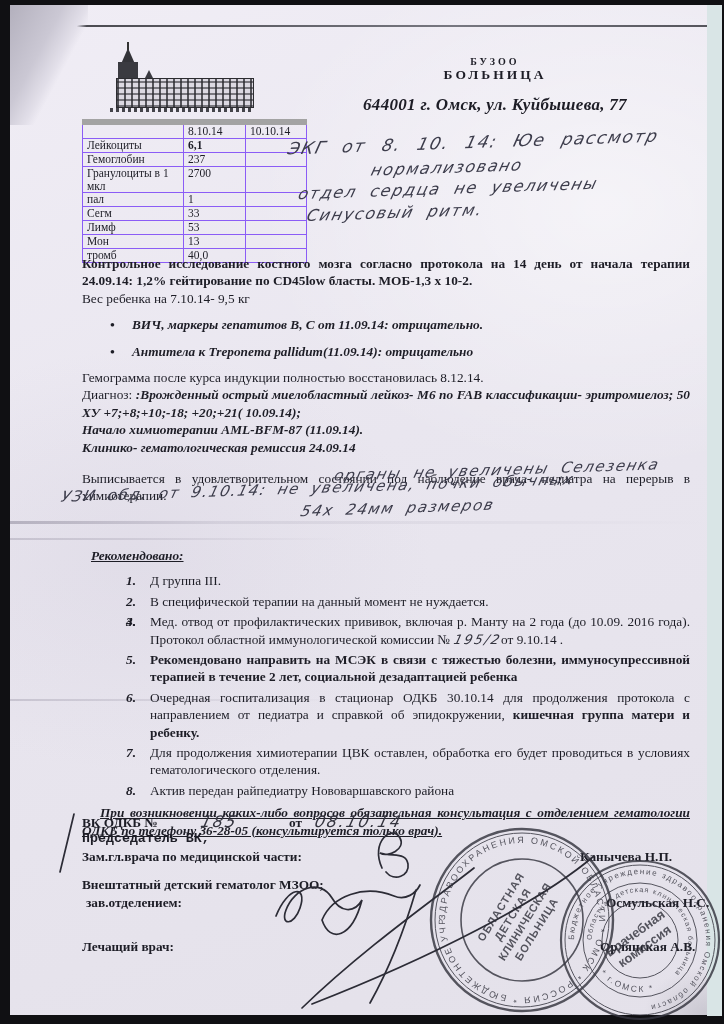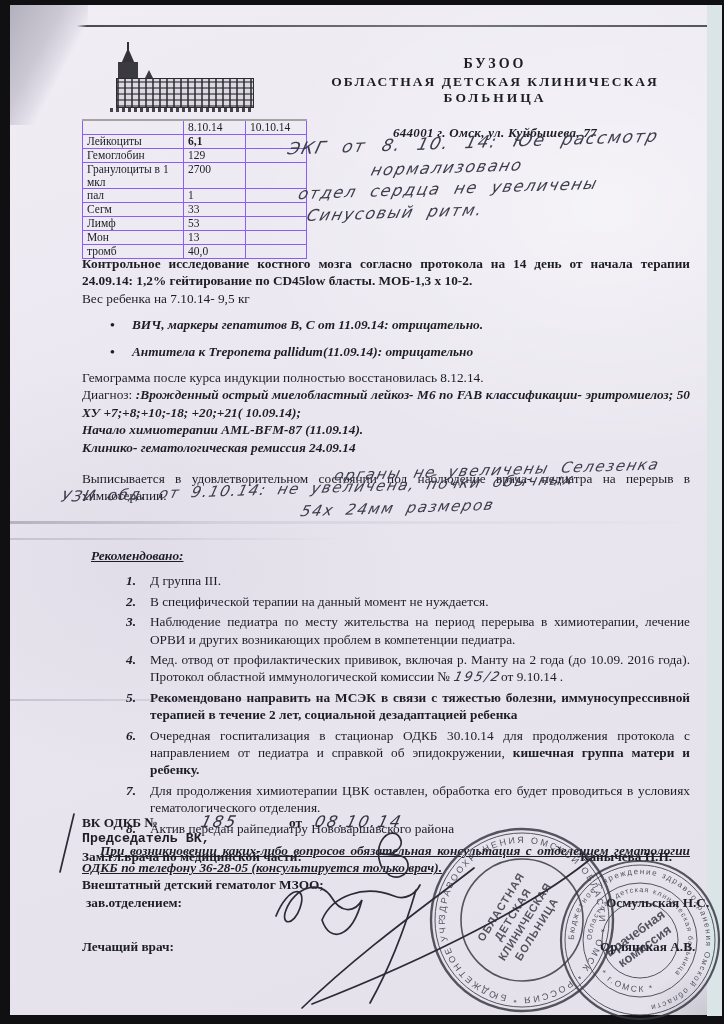--- a/index.html
+++ b/index.html
@@ -34,32 +34,32 @@
       repeating-linear-gradient(90deg, rgba(40,40,45,.75) 0 2px, rgba(0,0,0,0) 2px 7px),
       repeating-linear-gradient(0deg, rgba(40,40,45,.55) 0 2px, rgba(0,0,0,0) 2px 6px),
       #dcd9e2;}
   .b-tower{position:absolute;left:26px;bottom:34px;width:20px;height:20px;background:#3a3a40;}
   .b-spire{position:absolute;left:29px;bottom:52px;width:0;height:0;border-left:7px solid transparent;border-right:7px solid transparent;border-bottom:16px solid #333338;}
   .b-mast{position:absolute;left:35px;bottom:66px;width:2px;height:8px;background:#333;}
   .b-dome{position:absolute;left:52px;bottom:36px;width:0;height:0;border-left:5px solid transparent;border-right:5px solid transparent;border-bottom:10px solid #3a3a40;}
   .b-ground{position:absolute;left:18px;bottom:4px;width:142px;height:4px;background:repeating-linear-gradient(90deg,#44444a 0 3px,rgba(0,0,0,0) 3px 6px);}
 
   .org{position:absolute;left:295px;top:56px;width:400px;text-align:center;font-weight:700;}
-  .org-abbr{font-size:14px;letter-spacing:3px;}
+  .org-abbr{font-size:10px;letter-spacing:3px;}
   .org-l1{font-size:13.5px;letter-spacing:2px;margin-top:2px;}
   .org-l2{font-size:13.5px;letter-spacing:3px;}
-  .org-addr{font-size:13px;font-style:italic;margin-top:19px;letter-spacing:.3px;}
+  .org-addr{font-size:17px;font-style:italic;margin-top:12px;letter-spacing:.3px;}
 
   
   .cbc{position:absolute;left:82px;top:119px;border-collapse:collapse;font-size:11.5px;}
   .cbc td,.cbc th{border:1px solid #8b5cf6;padding:0 4px;height:13px;text-align:left;font-weight:400;vertical-align:top;line-height:1.1;}
   .cbc .c0{width:92px;}
   .cbc .c1{width:53px;}
   .cbc .c2{width:52px;}
-  .cbc tr:first-child td{border-top:2px solid #a3a3a3;}
+  .cbc tr:first-child td{border-top:6px solid #a3a3a3;}
   .cbc .bold{font-weight:700;}
 
   
   .hw{position:absolute;font-family:"DejaVu Sans",sans-serif;font-style:italic;color:#3d3d4c;
       transform:skewX(-16deg) rotate(-2deg);letter-spacing:1.5px;white-space:nowrap;}
   .hw-inline{font-family:"DejaVu Sans",sans-serif;font-style:italic;color:#34343f;letter-spacing:2px;display:inline-block;transform:skewX(-14deg);}
 
   
   .doc{position:absolute;left:82px;top:255px;width:608px;font-size:13.3px;line-height:1.31;}
   .just{text-align:justify;}
@@ -101,40 +101,39 @@
   <div class="b-mast"></div>
   <div class="b-spire"></div>
   <div class="b-tower"></div>
   <div class="b-dome"></div>
   <div class="b-block"></div>
   <div class="b-ground"></div>
 </div>
 
 <div class="org">
   <div class="org-abbr">БУЗОО</div>
-  <div class="org-l1">ОБЛАСТНАЯ ДЕТСКАЯ КЛИНИЧЕСКАЯ</div>
   <div class="org-l2">БОЛЬНИЦА</div>
   <div class="org-addr">644001  г. Омск, ул. Куйбышева, 77</div>
 </div>
 
 <table class="cbc">
   <tbody>
       <tr>
     <td class="c0"></td>
     <td class="c1">8.10.14</td>
     <td class="c2">10.10.14</td>
   </tr>
   <tr>
     <td>Лейкоциты</td>
     <td class="bold">6,1</td>
     <td></td>
   </tr>
   <tr>
     <td>Гемоглобин</td>
-    <td>129</td>
+    <td>237</td>
     <td></td>
   </tr>
   <tr>
     <td>Гранулоциты в 1 мкл</td>
     <td>2700</td>
     <td></td>
   </tr>
   <tr>
     <td>пал</td>
     <td>1</td>
@@ -198,21 +197,20 @@
     <div class="rec-item">
       <span class="rec-num">1.</span>
       <span>Д группа III.</span>
     </div>
     <div class="rec-item">
       <span class="rec-num">2.</span>
       <span>В специфической терапии на данный момент не нуждается.</span>
     </div>
     <div class="rec-item just">
       <span class="rec-num">3.</span>
-      <span>Наблюдение педиатра по месту жительства на период перерыва в химиотерапии, лечение ОРВИ и других возникающих проблем в компетенции педиатра.</span>
     </div>
     <div class="rec-item just">
       <span class="rec-num">4.</span>
       <span>Мед. отвод от профилактических прививок, включая р. Манту на 2 года (до 10.09. 2016 года). Протокол областной иммунологической комиссии № </span><span class="hw-inline" style="font-size:13px;">195/2</span><span>от   9.10.14 .</span>
     </div>
     <div class="rec-item just b">
       <span class="rec-num">5.</span>
       <span>Рекомендовано направить на МСЭК в связи с тяжестью болезни, иммуносупрессивной терапией в течение 2 лет, социальной дезадаптацией ребенка</span>
     </div>
     <div class="rec-item just">

